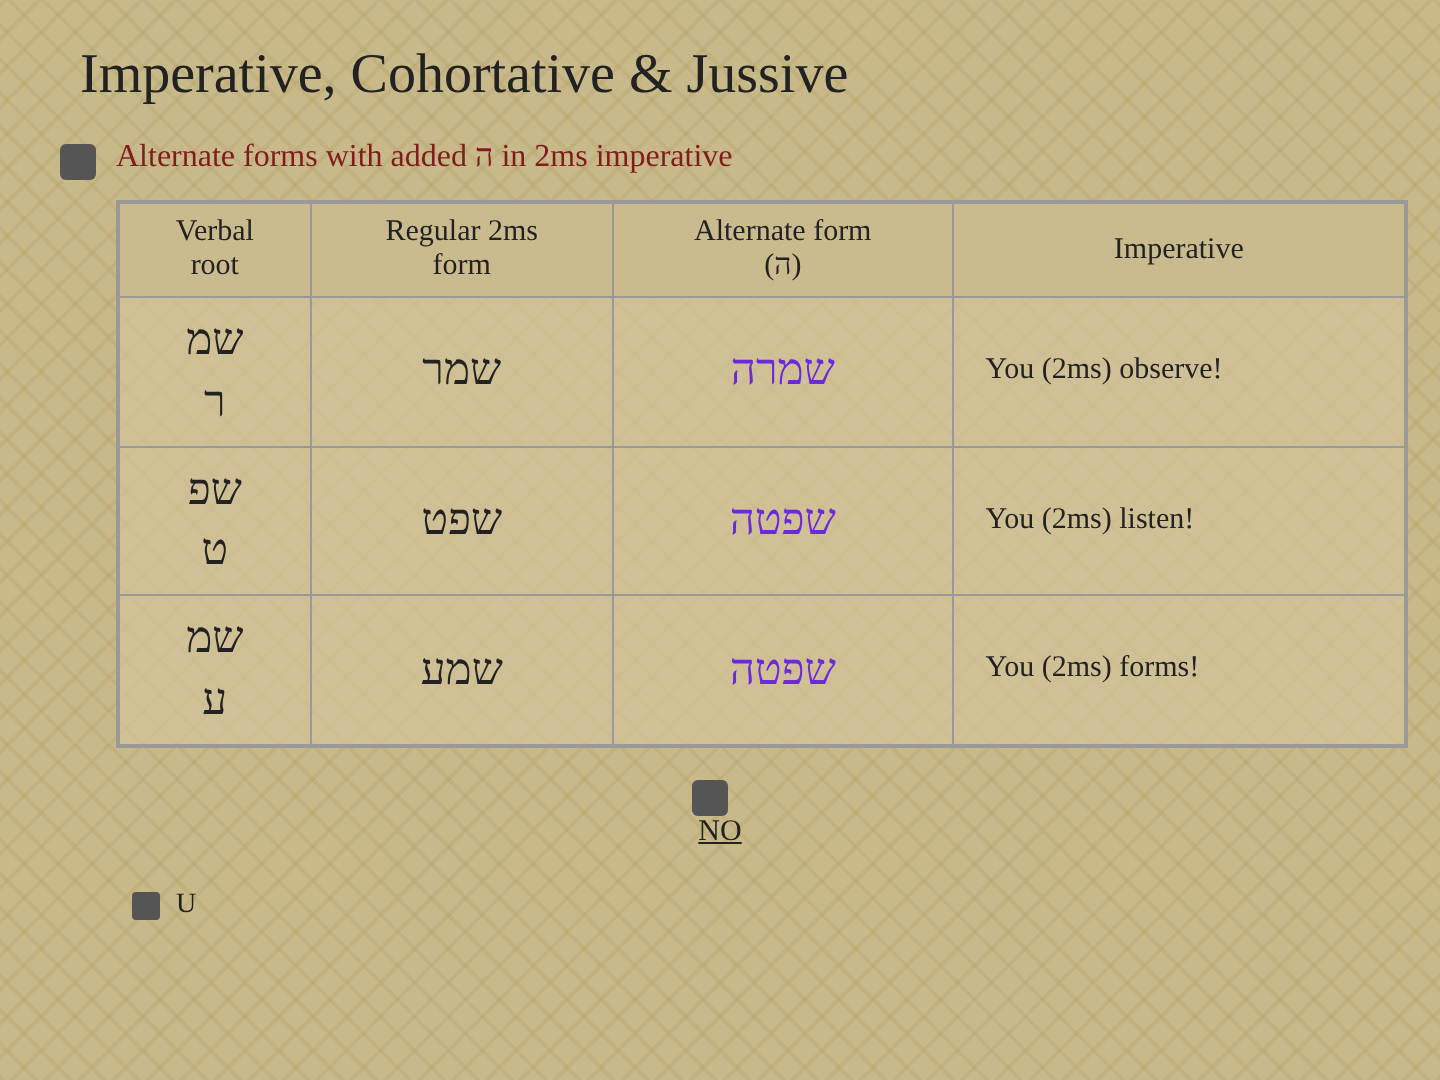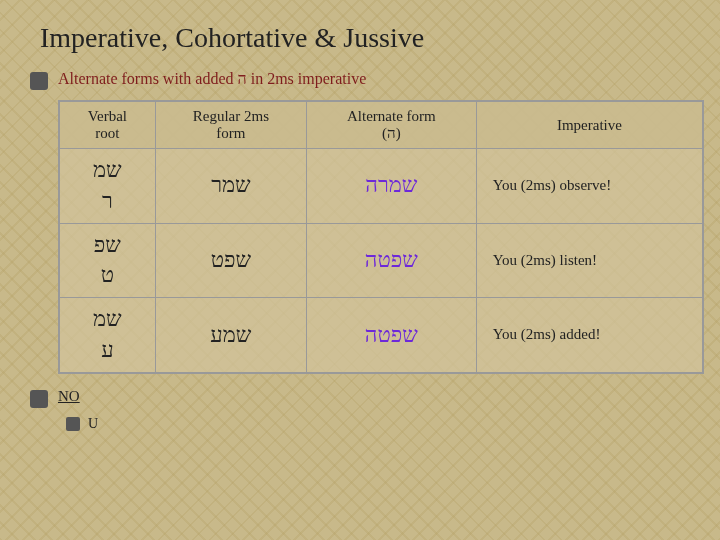--- a/index.html
+++ b/index.html
@@ -104,21 +104,23 @@
     }
 
     .note-section {
       padding: 4px 30px 0 30px;
       display: flex;
       flex-direction: column;
     }
 
     .note-row {
       display: flex;
-      margin-bottom: 8px;
+      align-items: center;
+      margin-bottom: 20px;
+      flex-direction: column;
     }
 
     .note-text {
       font-size: 15px;
       color: #222;
       text-decoration: underline;
     }
 
     .sub-bullet {
       margin-left: 36px;
@@ -171,21 +173,21 @@
       <tr>
         <td class="hebrew-cell">שפ<br>ט</td>
         <td class="hebrew-cell">שפט</td>
         <td class="hebrew-cell"><span class="hebrew-red">שפטה</span></td>
         <td class="translation-cell">You (2ms) listen!</td>
       </tr>
       <tr>
         <td class="hebrew-cell">שמ<br>ע</td>
         <td class="hebrew-cell">שמע</td>
         <td class="hebrew-cell"><span class="hebrew-red">שפטה</span></td>
-        <td class="translation-cell">You (2ms) added!</td>
+        <td class="translation-cell">You (2ms) forms!</td>
       </tr>
     </tbody>
   </table>
 </div>
 
 <div class="note-section">
   <div class="note-row">
     <div class="bullet-icon"></div>
     <span class="note-text">NO</span>
   </div>

